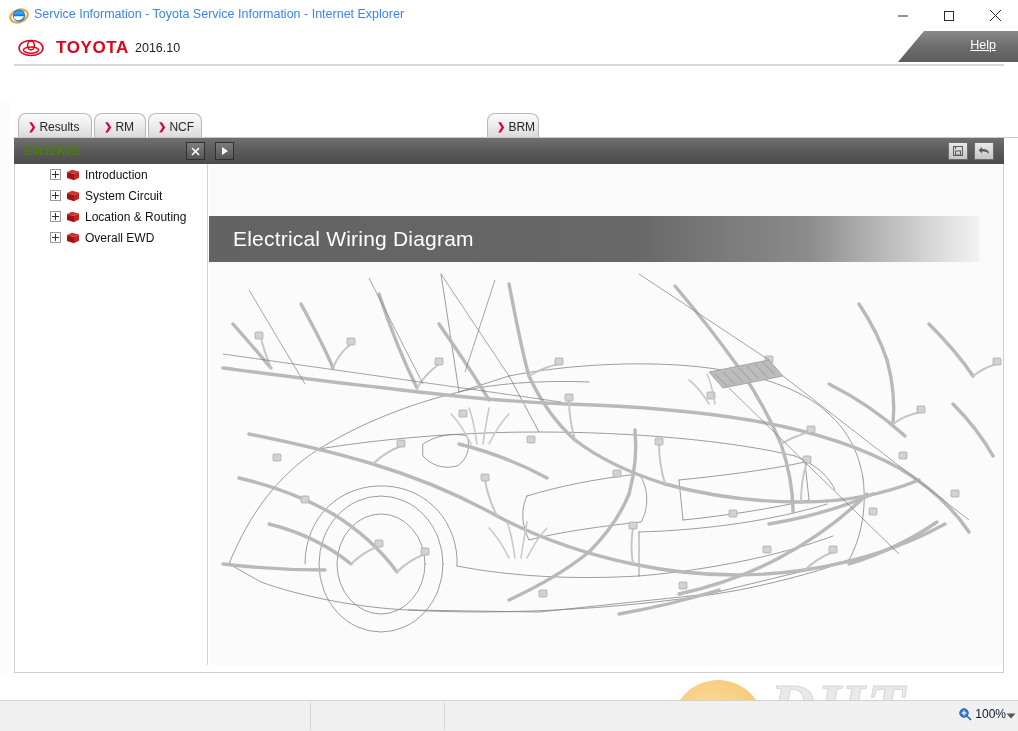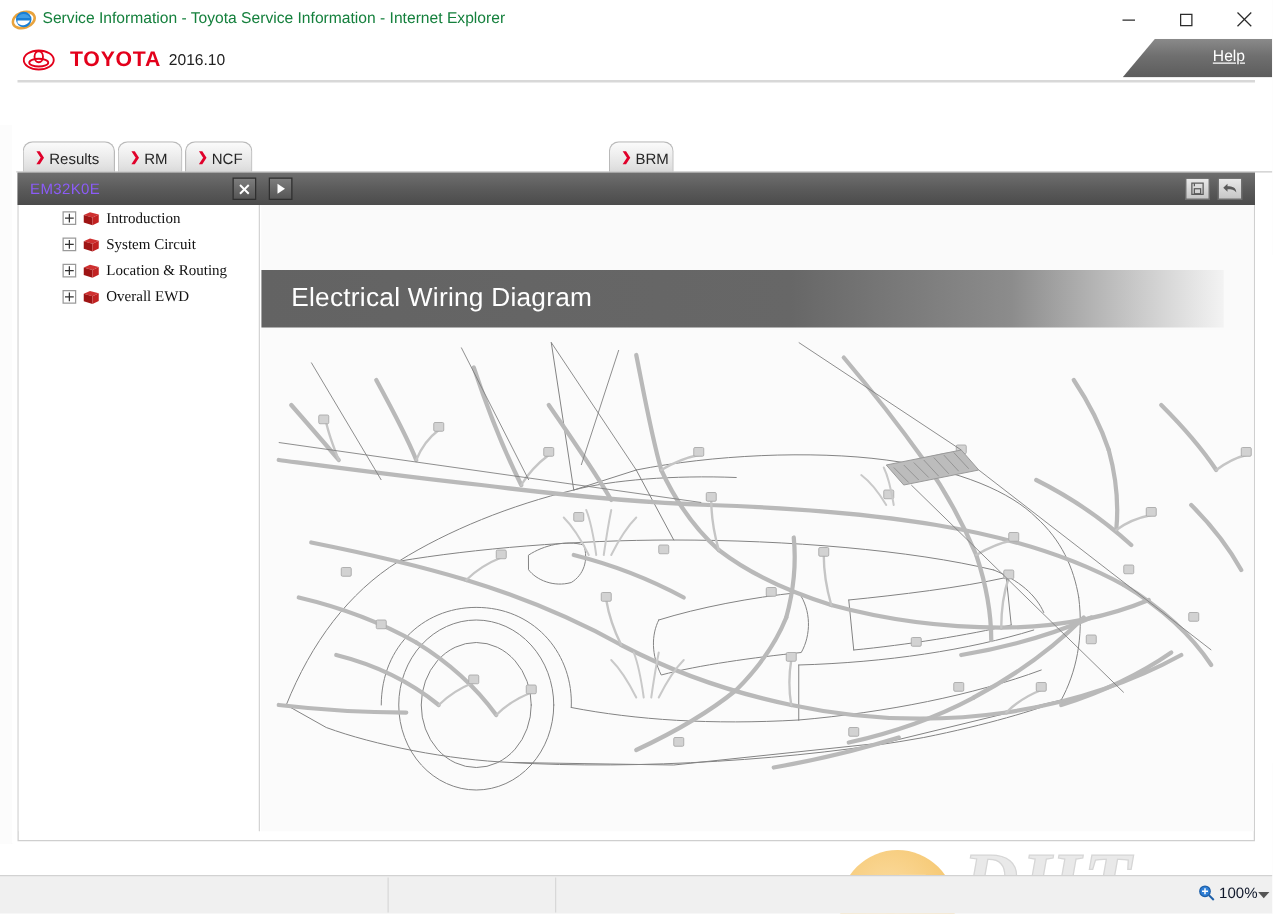--- a/index.html
+++ b/index.html
@@ -7,21 +7,21 @@
     width:1018px;height:731px;overflow:hidden;
     background:#ffffff;
     font-family:"Liberation Sans", sans-serif;
     -webkit-font-smoothing:antialiased;
   }
   #app{position:relative;width:1018px;height:731px;overflow:hidden;background:#fff;}
 
   
   .titlebar{position:absolute;left:0;top:0;width:1018px;height:31px;background:#ffffff;}
   .tb-icon{position:absolute;left:9px;top:6px;width:20px;height:20px;}
-  .tb-title{position:absolute;left:34px;top:7px;font-size:12.5px;color:#15803d;white-space:nowrap;}
+  .tb-title{position:absolute;left:34px;top:7px;font-size:12.5px;color:#3b82f6;white-space:nowrap;}
   .wbtns{position:absolute;right:0;top:0;height:31px;display:flex;}
   .wbtn{width:46px;height:31px;display:flex;align-items:center;justify-content:center;color:#2b2b2b;}
   .wbtn svg{display:block;}
 
   
   .brandbar{position:absolute;left:0;top:31px;width:1018px;height:34px;background:#fff;}
   .toyota-logo{position:absolute;left:18px;top:37px;height:22px;display:flex;align-items:center;gap:12px;}
   .toyota-word{font-size:17px;font-weight:bold;color:#e3001b;letter-spacing:.6px;font-family:"Liberation Sans",sans-serif;}
   .version{position:absolute;left:135px;top:41px;font-size:12.5px;color:#222;}
   .help-wrap{position:absolute;right:0;top:31px;width:120px;height:31px;overflow:hidden;}
@@ -72,21 +72,21 @@
     color:#ffffff;font-size:12.5px;
   }
   .tabline{position:absolute;left:0;top:137px;width:1018px;height:1px;background:#c9c9c9;}
 
   
   .frame{position:absolute;left:14px;top:138px;width:990px;height:535px;background:#fff;border:1px solid #cfcfcf;box-sizing:border-box;}
   .panel-hdr{
     position:absolute;left:14px;top:138px;width:990px;height:26px;
     background:linear-gradient(180deg,#6f6f6f 0%,#5b5b5b 50%,#4b4b4b 100%);
   }
-  .panel-code{position:absolute;left:24px;top:144px;font-size:12px;font-weight:normal;color:#8b5cf6;letter-spacing:.3px;}
+  .panel-code{position:absolute;left:24px;top:144px;font-size:12px;font-weight:bold;color:#4d7c0f;letter-spacing:.3px;}
   .hdr-btn{
     position:absolute;top:142px;width:19px;height:18px;
     background:linear-gradient(180deg,#7d7d7d,#565656);
     border:1px solid #2f2f2f;box-sizing:border-box;
     display:flex;align-items:center;justify-content:center;cursor:pointer;
   }
   .hdr-btn.close{left:186px;}
   .hdr-btn.next{left:215px;}
   .hdr-btn svg{display:block;}
   .hdr-btn-r{
@@ -101,21 +101,21 @@
   
   .tree{position:absolute;left:15px;top:164px;width:193px;height:501px;background:#fff;border-right:1px solid #d4d4d4;box-sizing:border-box;overflow:hidden;}
   .tnode{display:flex;align-items:center;height:21px;padding-left:35px;cursor:pointer;}
   .tplus{
     width:9px;height:9px;border:1px solid #9a9a9a;background:#fff;
     position:relative;flex:none;margin-right:5px;
   }
   .tplus:before{content:"";position:absolute;left:1px;top:3.5px;width:7px;height:1px;background:#333;}
   .tplus:after{content:"";position:absolute;left:3.5px;top:1px;width:1px;height:7px;background:#333;}
   .tbook{width:14px;height:12px;flex:none;margin-right:5px;}
-  .tlabel{font-size:12px;color:#111;white-space:nowrap;font-family:Liberation Serif, serif;}
+  .tlabel{font-size:12px;color:#111;white-space:nowrap;}
 
   
   .content{position:absolute;left:209px;top:164px;width:794px;height:501px;background:#fafafa;overflow:hidden;}
   .doc-banner{
     position:absolute;left:0;top:52px;width:770px;height:46px;
     background:linear-gradient(90deg,#636363 0%,#676767 55%,#8c8c8c 78%,#c9c9c9 91%,#f3f3f3 100%);
     display:flex;align-items:center;
   }
   .doc-title{margin-left:24px;font-size:21px;color:#ffffff;letter-spacing:.2px;}
   .doc-img{position:absolute;left:0;top:100px;width:794px;height:401px;overflow:hidden;background:#fbfbfb;}

